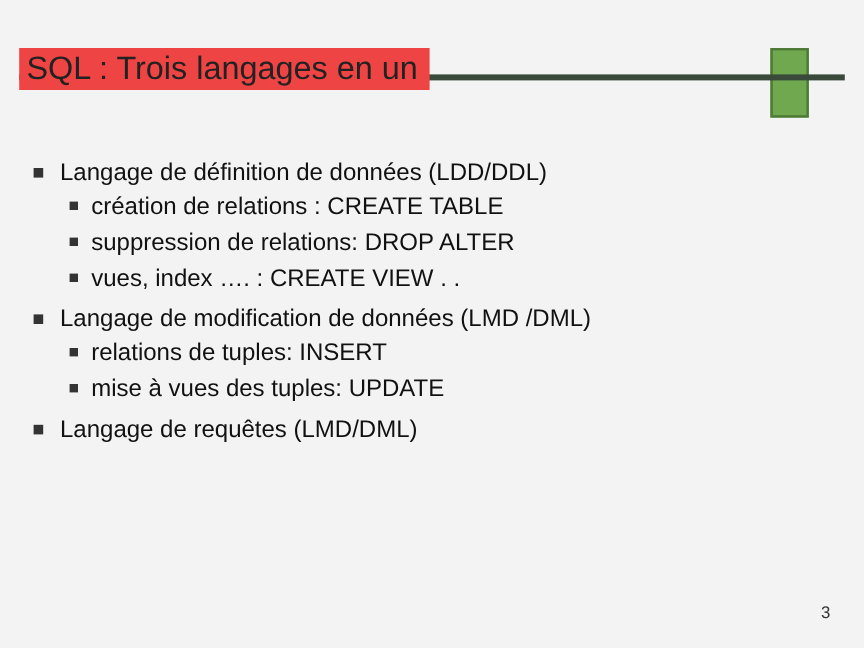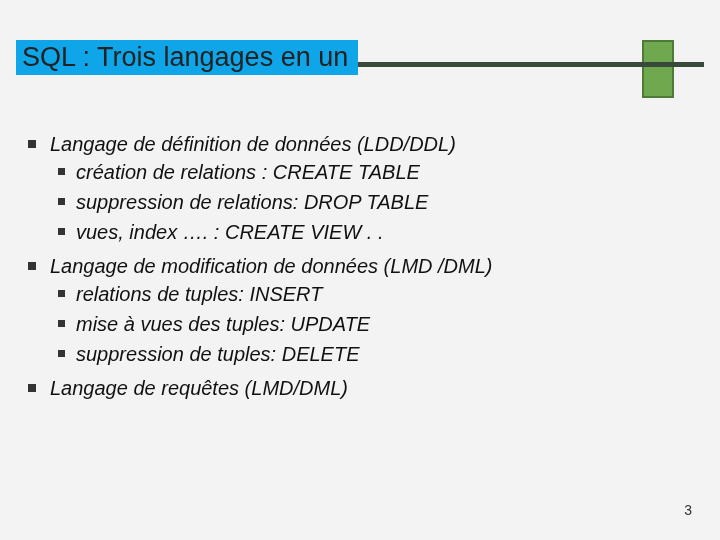--- a/index.html
+++ b/index.html
@@ -40,21 +40,21 @@
     right: 30px;
     width: 28px;
     height: 54px;
     background: #6fa84f;
     border: 2px solid #4e7a36;
     z-index: 0;
   }
   .title-text {
     position: relative;
     z-index: 2;
-    background: #0ea5e9;
+    background: #ef4444;
     display: inline-block;
     padding: 2px 10px 2px 6px;
     font-size: 27px;
     color: #222;
     font-weight: 400;
   }
   .content {
     position: absolute;
     top: 130px;
     left: 22px;
@@ -65,21 +65,20 @@
   }
   .content ul {
     list-style: none;
     margin: 0;
     padding: 0;
   }
   .content > ul > li {
     position: relative;
     padding-left: 28px;
     margin-bottom: 6px;
-    font-style: italic;
   }
   .content > ul > li::before {
     content: "";
     position: absolute;
     left: 6px;
     top: 10px;
     width: 8px;
     height: 8px;
     background: #333;
   }
@@ -118,30 +117,29 @@
     <div class="title-accent-dark"></div>
     <span class="title-text">SQL : Trois langages en un</span>
   </div>
 
   <div class="content">
     <ul>
       <li>
         <span>Langage de définition de données (LDD/DDL)</span>
         <ul class="sub">
           <li>création de relations : CREATE TABLE</li>
-          <li>suppression de relations: DROP TABLE</li>
+          <li>suppression de relations: DROP ALTER</li>
           <li>vues, index …. : CREATE VIEW . .</li>
         </ul>
       </li>
       <li>
         <span>Langage de modification de données (LMD /DML)</span>
         <ul class="sub">
           <li>relations de tuples: INSERT</li>
           <li>mise à vues des tuples: UPDATE</li>
-          <li>suppression de tuples: DELETE</li>
         </ul>
       </li>
       <li>
         <span>Langage de requêtes (LMD/DML)</span>
       </li>
     </ul>
   </div>
 
   <div class="page-num">3</div>
 </div>

